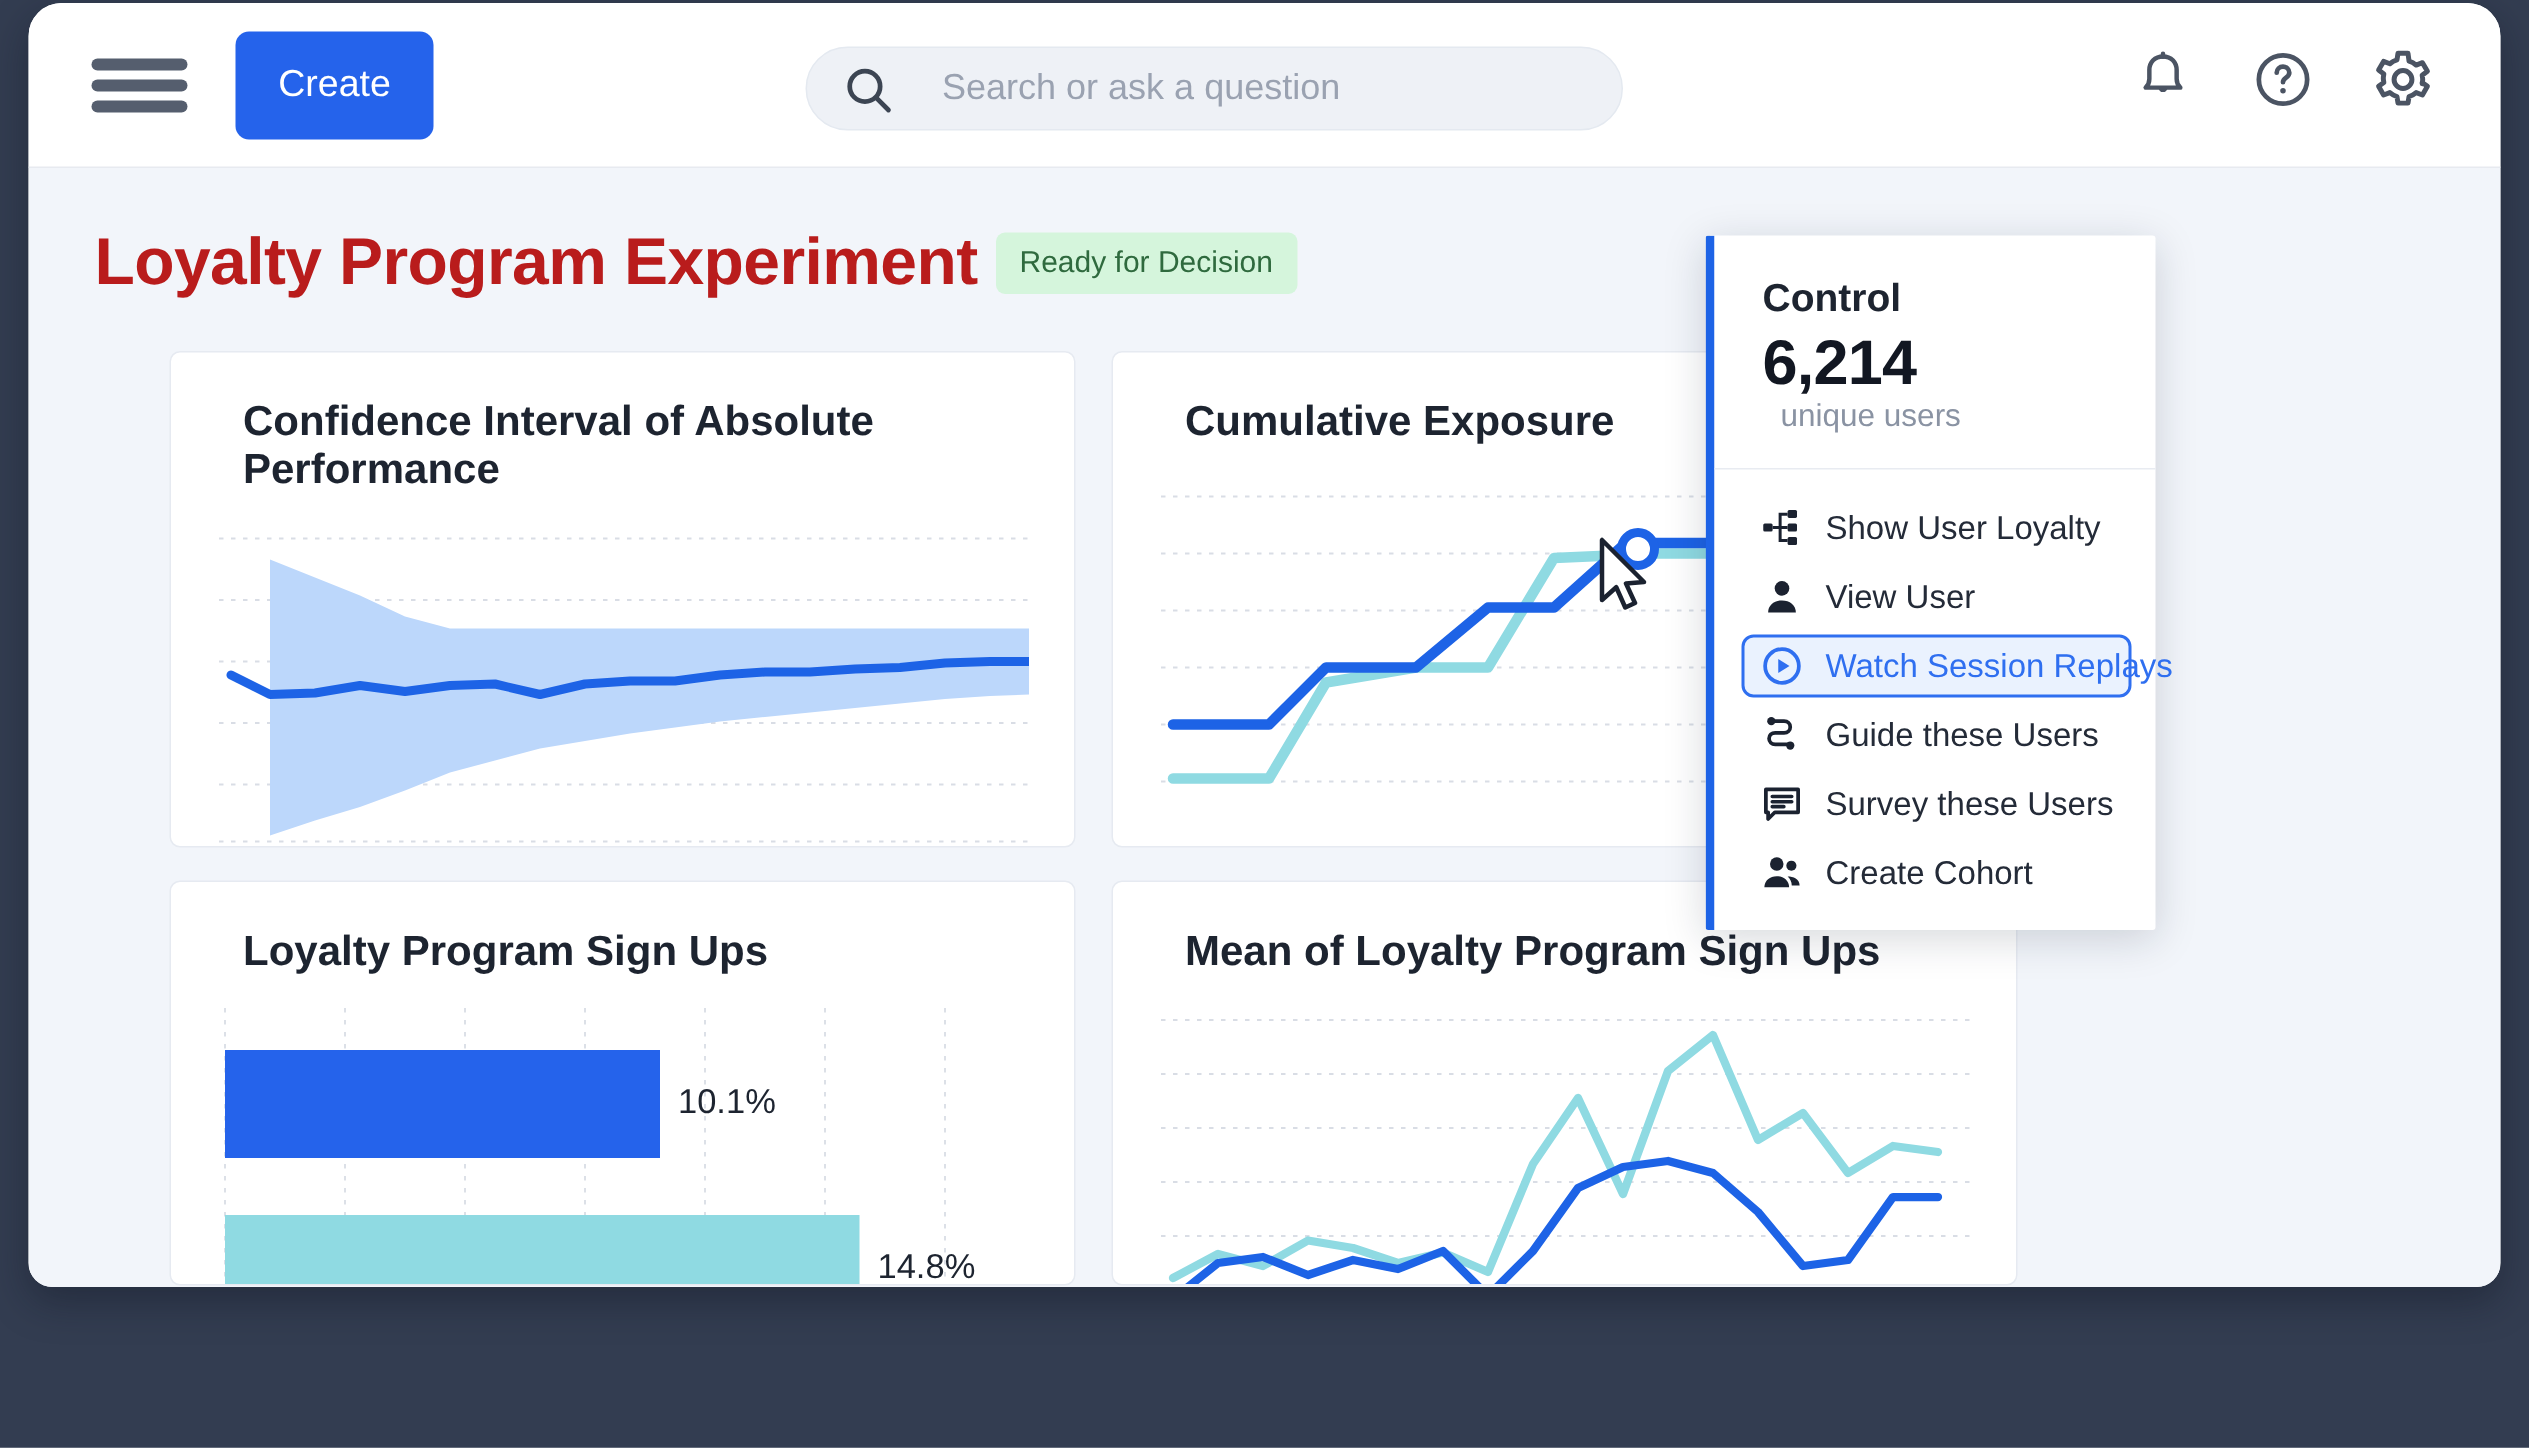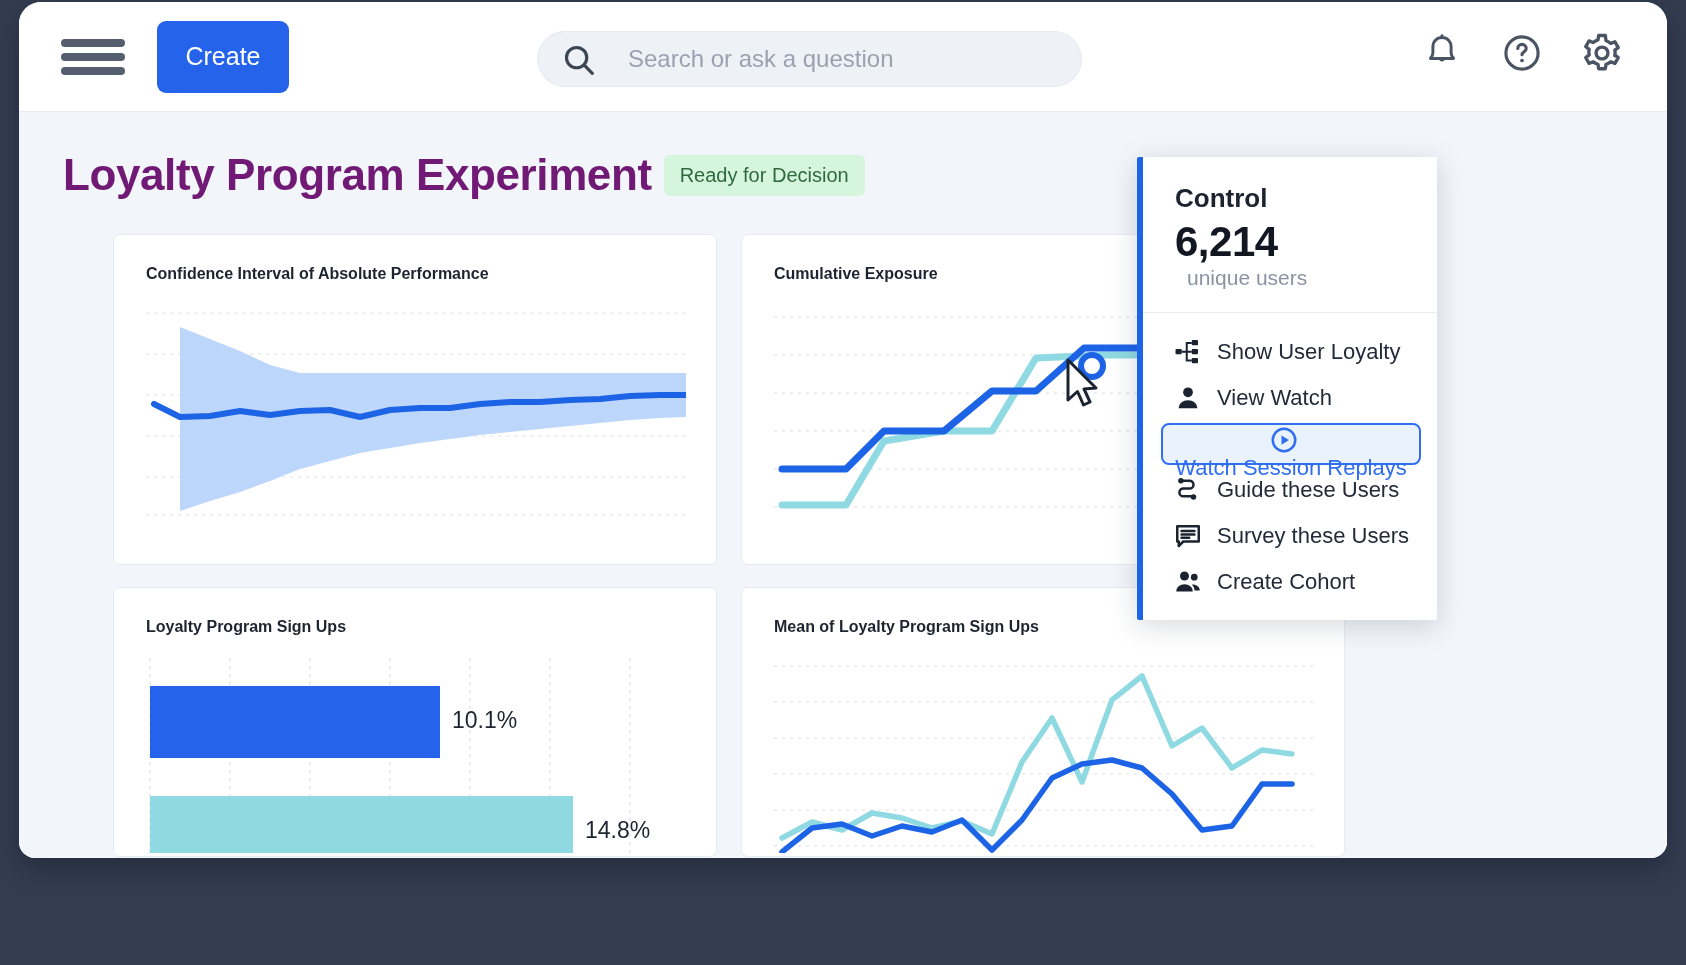--- a/index.html
+++ b/index.html
@@ -78,21 +78,21 @@
   .body {
     position: absolute; left: 0; top: 110px;
     width: 1648px; height: 746px;
     background: #f2f5fa;
   }
   .page-head {
     display: flex; align-items: center;
     padding: 38px 0 0 44px;
   }
   .page-title {
-    font-size: 44px; font-weight: bold; color: #701a75;
+    font-size: 44px; font-weight: bold; color: #b91c1c;
     letter-spacing: -.4px;
   }
   .badge {
     margin-left: 12px;
     background: #d5f5dc;
     color: #2f6a3e;
     font-size: 20px;
     padding: 9px 16px;
     border-radius: 6px;
     white-space: nowrap;
@@ -109,22 +109,23 @@
     background: #fff;
     border: 1px solid #e6eaf1;
     border-radius: 7px;
     padding: 30px 32px 24px 32px;
     position: relative;
     overflow: hidden;
   }
   .card.tall { height: 331px; }
   .card.short { height: 270px; }
   .card-title {
-    font-size: 16px; font-weight: bold; color: #1d2430;
+    font-size: 28px; font-weight: bold; color: #1d2430;
     margin-bottom: 22px;
+    margin-left: 16px;
   }
   .plot { position: relative; width: 100%; }
 
   
   .popup {
     position: absolute;
     left: 1118px; top: 155px;
     width: 300px; height: 463px;
     background: #fff;
     border-left: 6px solid #1d63e6;
@@ -145,21 +146,20 @@
     padding: 0 10px;
     border-radius: 8px;
     cursor: pointer;
     border: 2px solid transparent;
   }
   .menu-item .mi-icon { width: 30px; height: 30px; flex: 0 0 30px; display:block; margin-right: 14px; }
   .menu-item .mi-label { font-size: 22px; color: #242b38; white-space: nowrap; }
   .menu-item.active {
     background: #eaf2fe;
     border-color: #2f6ff0;
-    flex-direction: column;
   }
   .menu-item.active .mi-label { color: #2f6ff0; }
 
   
   .cursor { position: absolute; left: 1064px; top: 358px; z-index: 60; pointer-events: none; }
 </style>
 </head>
 <body>
 
 <div id="root">
@@ -312,21 +312,21 @@
           <path d="M7 11.7h4m0 0v-7h4m-4 7v7h4m-4-7h4" stroke="#1b2230" stroke-width="1.6"></path>
         </svg>
         <span class="mi-label">Show User Loyalty</span>
       </div>
 
       <div class="menu-item">
         <svg class="mi-icon" viewBox="0 0 24 24" fill="none">
           <circle cx="12" cy="7.4" r="3.9" fill="#1b2230"></circle>
           <path d="M4.6 20.2c0-3.9 3.3-6.4 7.4-6.4s7.4 2.5 7.4 6.4z" fill="#1b2230"></path>
         </svg>
-        <span class="mi-label">View Watch</span>
+        <span class="mi-label">View User</span>
       </div>
 
       <div class="menu-item active">
         <svg class="mi-icon" viewBox="0 0 24 24" fill="none">
           <circle cx="12" cy="12" r="9" stroke="#2f6ff0" stroke-width="2"></circle>
           <path d="M10 8.3l6 3.7-6 3.7z" fill="#2f6ff0"></path>
         </svg>
         <span class="mi-label">Watch Session Replays</span>
       </div>
 

